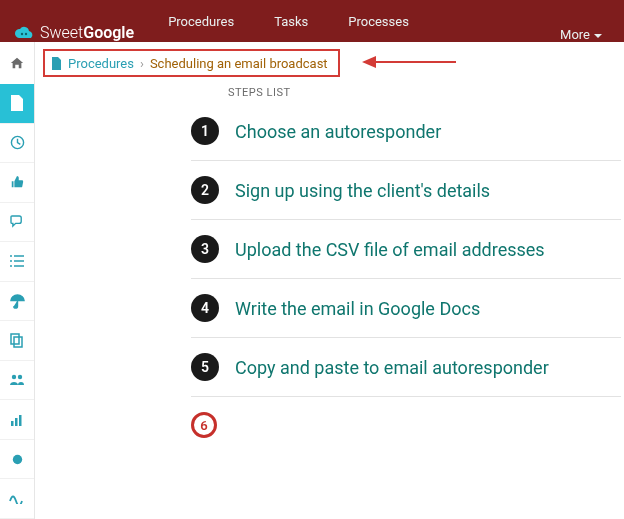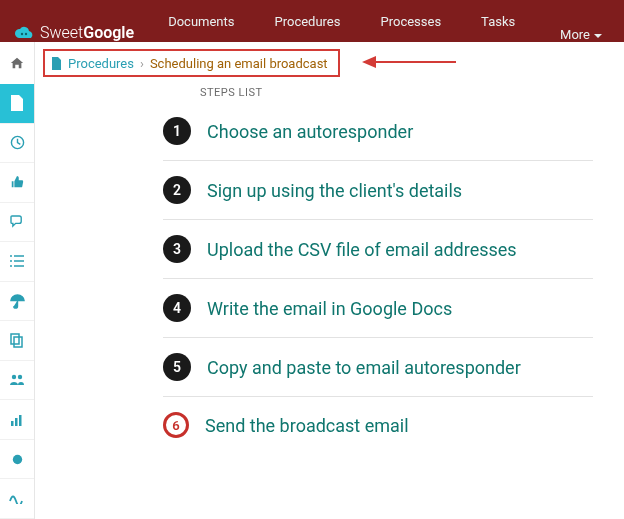--- a/index.html
+++ b/index.html
@@ -102,20 +102,21 @@
     border-bottom:6px solid transparent;
     border-right:14px solid #d33b36;
   }
   .arrow-line {
     width:80px;height:2px;background:#d33b36;
   }
   
   .body {
     display:flex;
     height: calc(519px - 42px - 42px);
+    gap: 28px;
   }
   .sidebar {
     width:35px;
     border-right:1px solid #e6e6e6;
     display:flex;flex-direction:column;
   }
   .side-item {
     height:44px;
     display:flex;align-items:center;justify-content:center;
     color:#2a9fb3;
@@ -179,24 +180,23 @@
       <svg width="20" height="14" viewBox="0 0 20 14">
           <path fill="#2cc4d8" d="M6 3a5 5 0 0 1 9 2 4 4 0 0 1 2 7H5a4 4 0 0 1 1-9z"></path>
           <circle cx="8" cy="8" r="1.2" fill="#0a6670"></circle>
           <circle cx="12" cy="8" r="1.2" fill="#0a6670"></circle>
         </svg>
     </span>
     <span class="light">Sweet</span>
       <span class="bold">Google</span>
   </div>
   <div class="nav-items">
-    <div class="nav-item">Documents</div>
     <div class="nav-item">Procedures</div>
+    <div class="nav-item">Tasks</div>
     <div class="nav-item">Processes</div>
-    <div class="nav-item">Tasks</div>
   </div>
   <div class="nav-more">
     <span>More</span>
     <span class="caret-down"></span>
   </div>
 </div>
 
 <div class="crumbrow">
   <div class="home-cell">
     <svg width="14" height="14" viewBox="0 0 16 16">
@@ -305,17 +305,16 @@
       <div class="step">
         <div class="step-num">4</div>
         <div class="step-title">Write the email in Google Docs</div>
       </div>
       <div class="step">
         <div class="step-num">5</div>
         <div class="step-title">Copy and paste to email autoresponder</div>
       </div>
       <div class="step">
         <div class="step-num hollow">6</div>
-        <div class="step-title">Send the broadcast email</div>
       </div>
     </div>
   </div>
 </div>
 
 </body></html>

